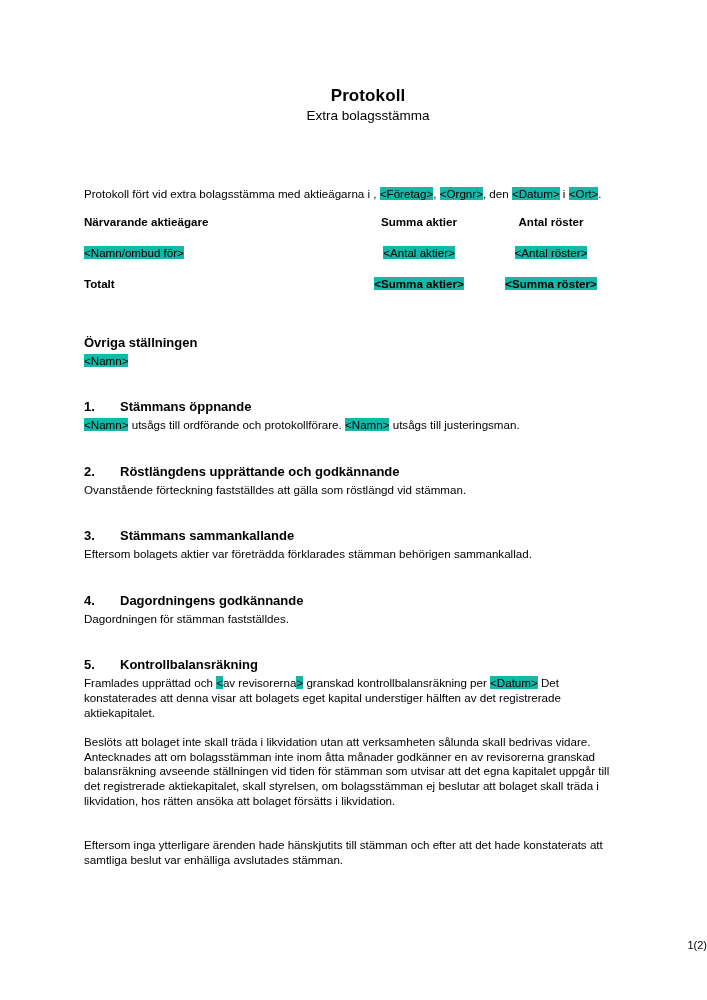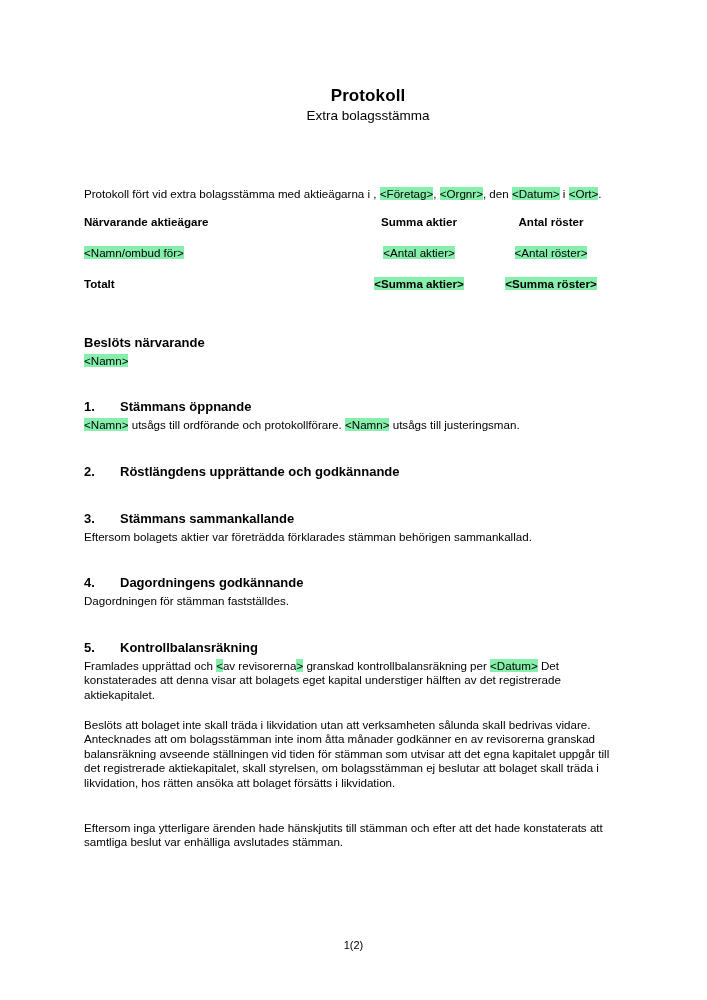--- a/index.html
+++ b/index.html
@@ -82,21 +82,21 @@
     padding-bottom: 16px;
   }
   .table .total-row td {
     font-size: 11.6px;
     font-weight: bold;
     line-height: 15px;
   }
 
   
   .hl {
-    background-color: #86efac;
+    background-color: #14b8a6;
     color: #000000;
   }
 
   
   .block-head {
     font-size: 13px;
     font-weight: bold;
     line-height: 16px;
     margin: 0;
   }
@@ -132,21 +132,21 @@
 
   .gap-extra { margin-top: 30px; }
   .gap-other { margin-top: 44px; }
 
   
   .footer {
     position: absolute;
     left: 0;
     top: 938px;
     width: 707px;
-    text-align: center;
+    text-align: right;
     font-size: 11px;
     line-height: 14px;
     color: #000000;
   }
 </style>
 </head>
 <body>
 
 <div class="page">
   <div class="content">
@@ -172,31 +172,32 @@
         </tr>
         <tr class="total-row">
           <td class="col-name">Totalt</td>
           <td class="col-shares"><span class="hl">&lt;Summa aktier&gt;</span></td>
           <td class="col-votes"><span class="hl">&lt;Summa röster&gt;</span></td>
         </tr>
       </tbody>
     </table>
 
     <div class="gap-other">
-      <div class="block-head">Beslöts närvarande</div>
+      <div class="block-head">Övriga ställningen</div>
       <div class="sub-line"><span class="hl">&lt;Namn&gt;</span></div>
     </div>
 
     <div class="section">
       <div class="section-head"><span class="section-num">1.</span><span>Stämmans öppnande</span></div>
       <p class="section-body"><span class="hl">&lt;Namn&gt;</span><span> utsågs till ordförande och protokollförare. </span><span class="hl">&lt;Namn&gt;</span><span> utsågs till justeringsman.</span></p>
     </div>
 
     <div class="section gap-extra">
       <div class="section-head"><span class="section-num">2.</span><span>Röstlängdens upprättande och godkännande</span></div>
+      <p class="section-body">Ovanstående förteckning fastställdes att gälla som röstlängd vid stämman.</p>
     </div>
 
     <div class="section gap-extra">
       <div class="section-head"><span class="section-num">3.</span><span>Stämmans sammankallande</span></div>
       <p class="section-body">Eftersom bolagets aktier var företrädda förklarades stämman behörigen sammankallad.</p>
     </div>
 
     <div class="section gap-extra">
       <div class="section-head"><span class="section-num">4.</span><span>Dagordningens godkännande</span></div>
       <p class="section-body">Dagordningen för stämman fastställdes.</p>

